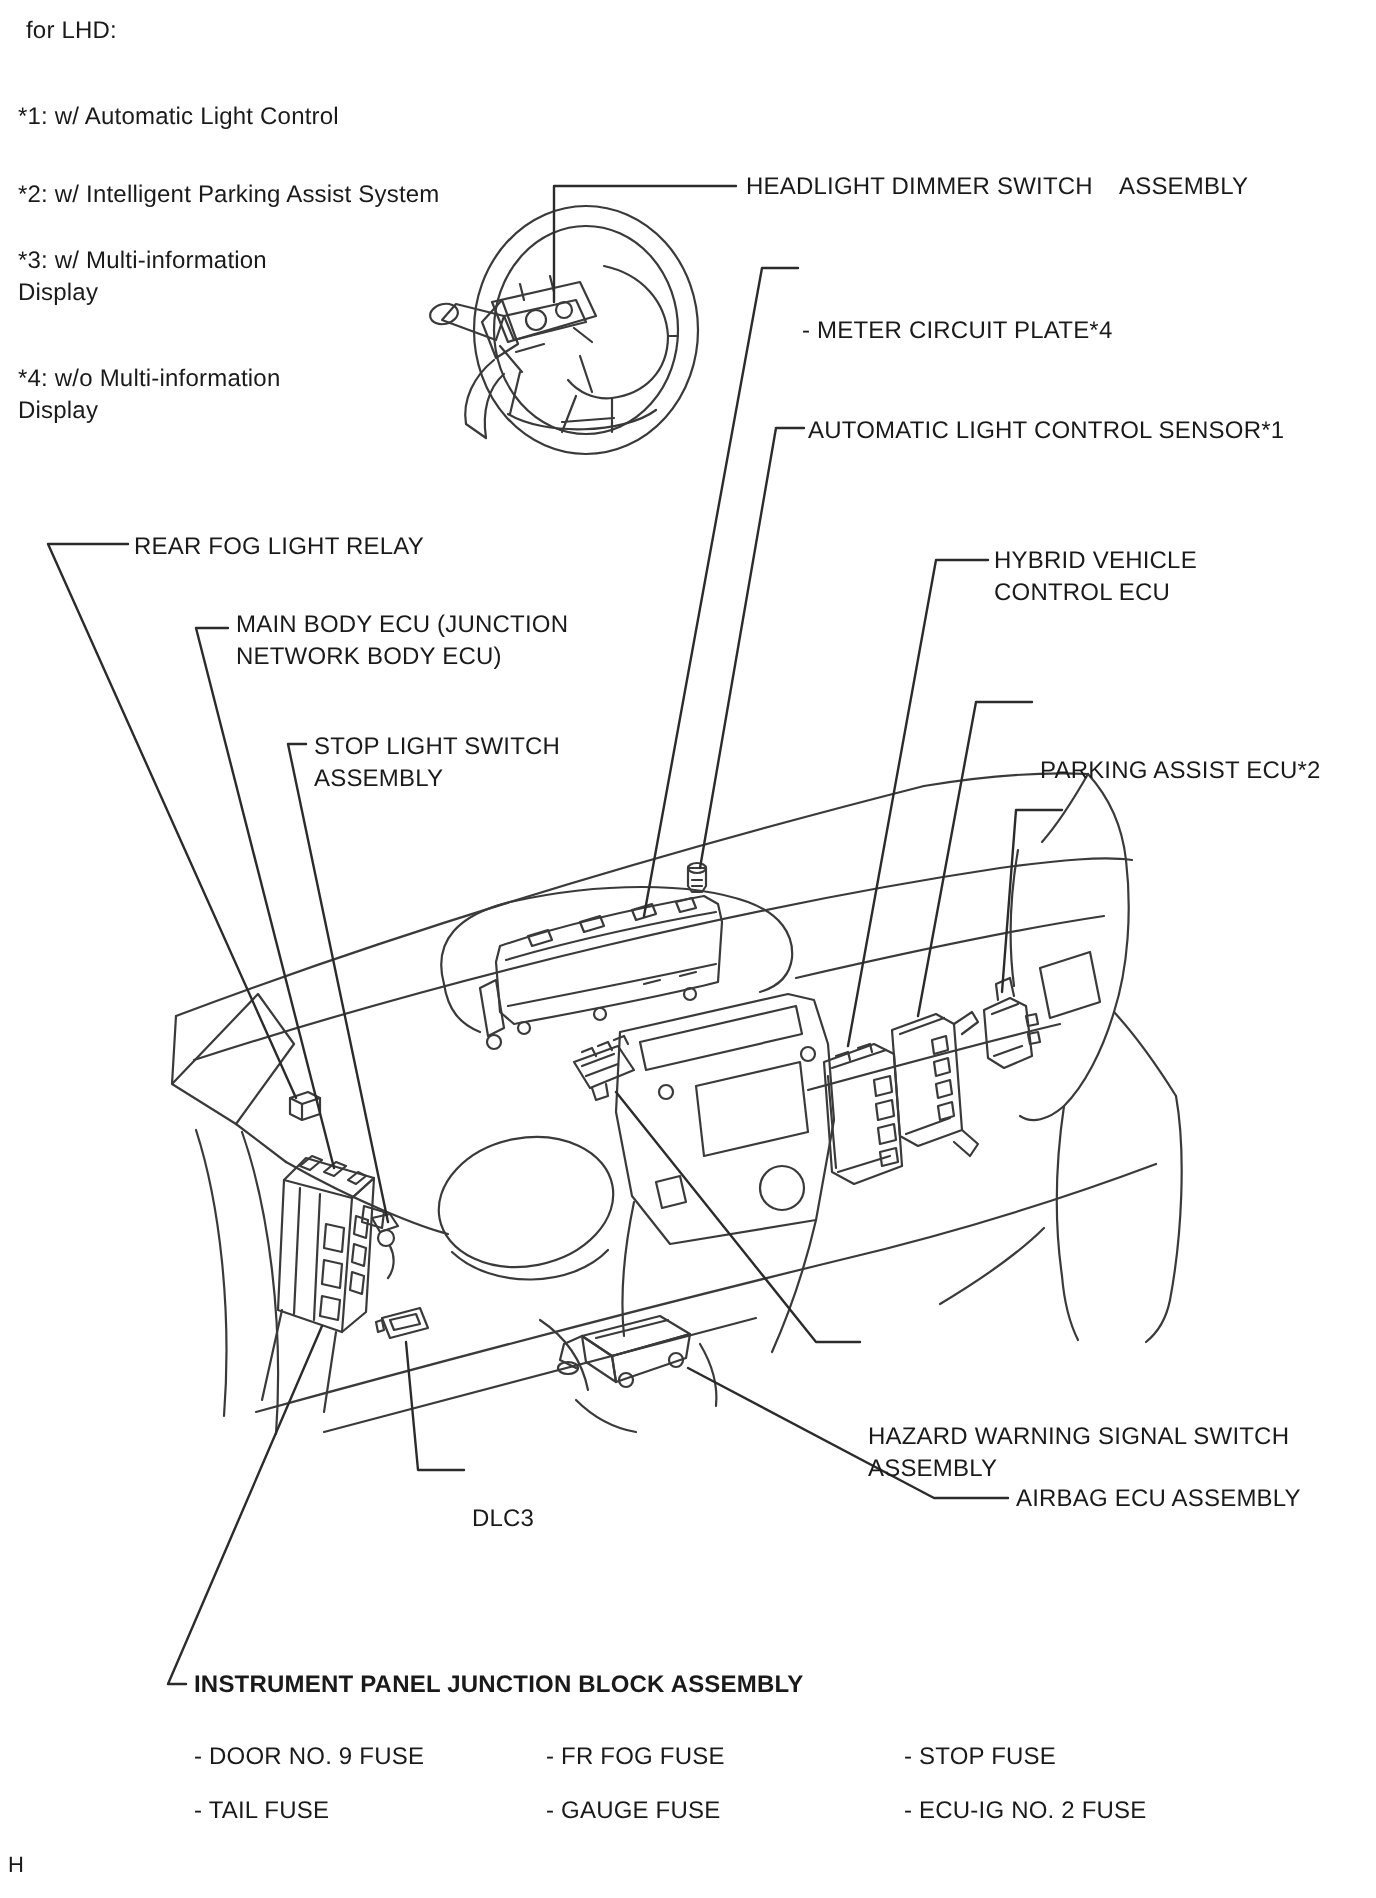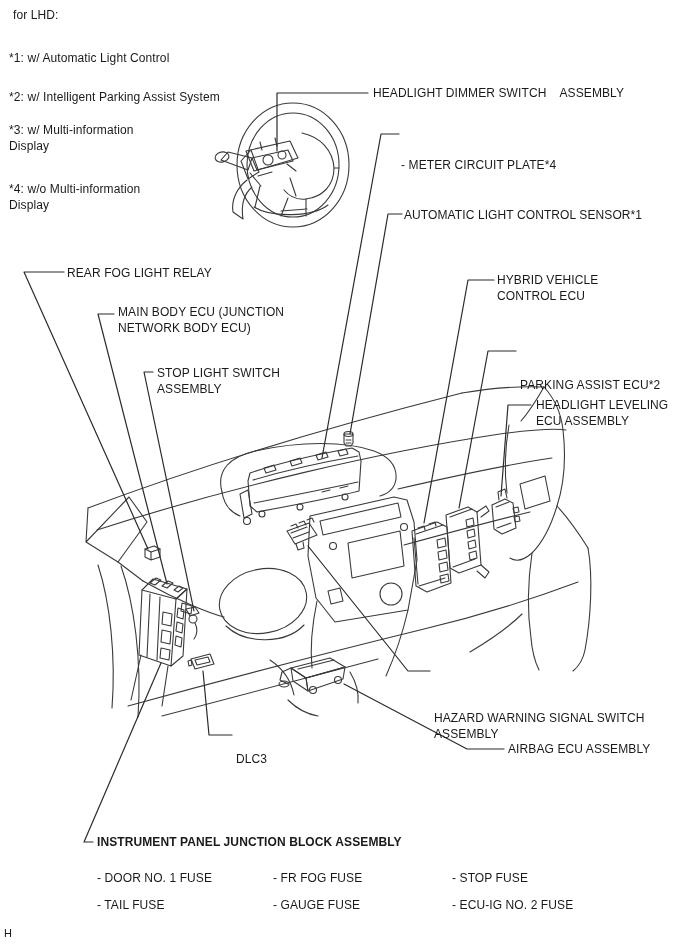--- a/index.html
+++ b/index.html
@@ -213,29 +213,27 @@
   <div class="lbl" style="left:401px;top:158px;">- METER CIRCUIT PLATE*4</div>
   <div class="lbl" style="left:404px;top:208px;">AUTOMATIC LIGHT CONTROL SENSOR*1</div>
   <div class="lbl" style="left:67px;top:266px;">REAR FOG LIGHT RELAY</div>
   <div class="lbl" style="left:118px;top:305px;">MAIN BODY ECU (JUNCTION
 NETWORK BODY ECU)</div>
   <div class="lbl" style="left:157px;top:366px;">STOP LIGHT SWITCH
 ASSEMBLY</div>
   <div class="lbl" style="left:497px;top:273px;">HYBRID VEHICLE
 CONTROL ECU</div>
   <div class="lbl" style="left:520px;top:345px;margin-top:33px;">PARKING ASSIST ECU*2</div>
-  <div class="lbl" style="left:536px;top:398px;">HEADLIGHT LEVELING
-ECU ASSEMBLY</div>
   <div class="lbl" style="left:434px;top:663px;margin-top:48px;">HAZARD WARNING SIGNAL SWITCH
 ASSEMBLY</div>
   <div class="lbl" style="left:236px;top:728px;margin-top:24px;">DLC3</div>
   <div class="lbl" style="left:508px;top:742px;">AIRBAG ECU ASSEMBLY</div>
   <div class="lbl" style="left:97px;top:835px;font-weight:bold;">INSTRUMENT PANEL JUNCTION BLOCK ASSEMBLY</div>
 
-  <div class="lbl" style="left:97px;top:871px;">- DOOR NO. 1 FUSE</div>
+  <div class="lbl" style="left:97px;top:871px;">- DOOR NO. 9 FUSE</div>
   <div class="lbl" style="left:273px;top:871px;">- FR FOG FUSE</div>
   <div class="lbl" style="left:452px;top:871px;">- STOP FUSE</div>
   <div class="lbl" style="left:97px;top:898px;">- TAIL FUSE</div>
   <div class="lbl" style="left:273px;top:898px;">- GAUGE FUSE</div>
   <div class="lbl" style="left:452px;top:898px;">- ECU-IG NO. 2 FUSE</div>
 
   <div class="lbl marker" style="left:4px;top:926px;">H</div>
 </div>
 
 </body></html>

